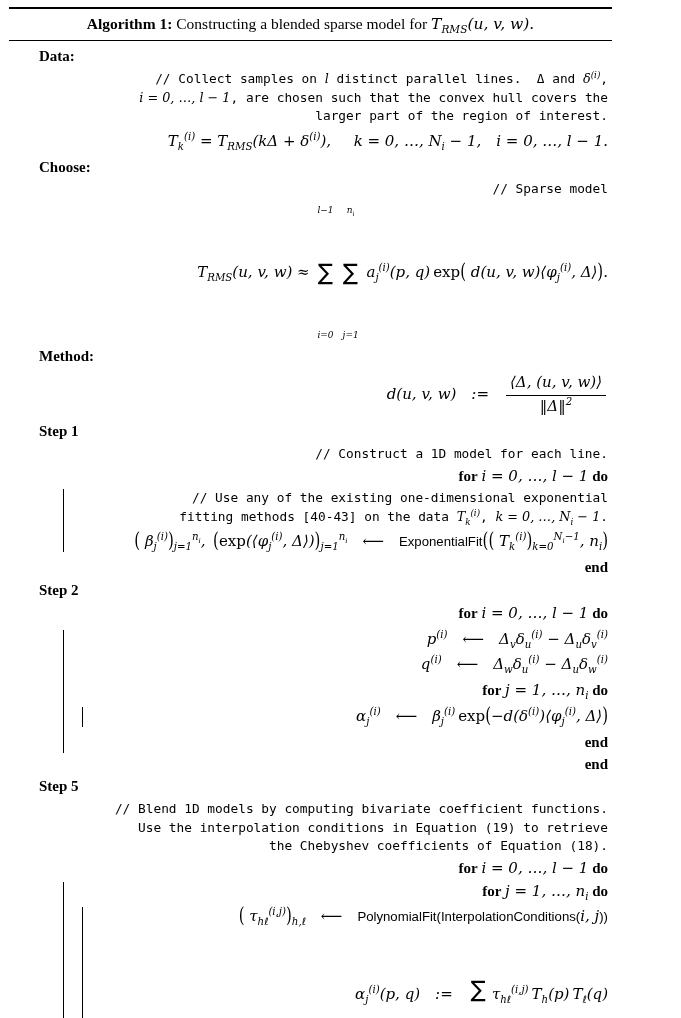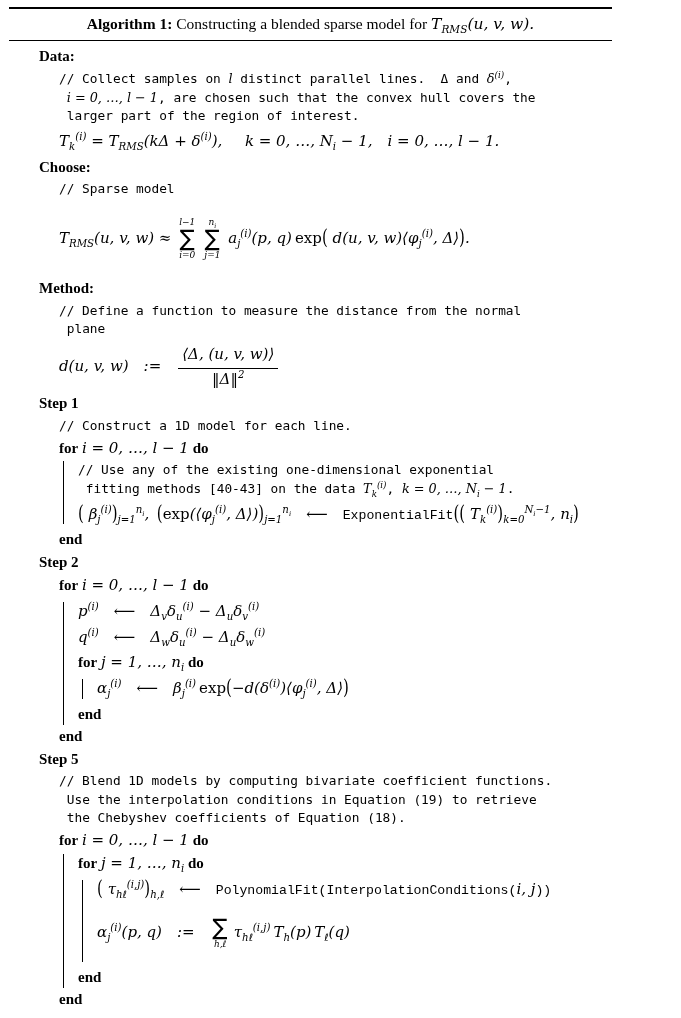--- a/index.html
+++ b/index.html
@@ -5,35 +5,35 @@
   * { box-sizing: border-box; }
   html, body { margin: 0; padding: 0; background: #ffffff; color: #000000; }
   body { width: 681px; font-family: "Liberation Serif", "DejaVu Serif", serif; font-size: 15px; line-height: 1.32; }
   .page { width: 621px; min-height: 1018px; padding: 7px 9px 6px 9px; display: flex; flex-direction: column; }
   .rule { border: 0; border-top: 2.2px solid #000; }
   .rule.thin { border-top-width: 1.1px; }
   .title { text-align: center; padding: 5px 6px 6px 6px; font-size: 15.5px; }
   .kw { font-weight: bold; }
   .algo-body { flex: 1; padding: 3px 4px 8px 30px; }
   .head { margin-top: 3px; }
-  .indent { padding-left: 20px; }
+  .indent { padding-left: 20px; text-align: right; }
   .comment { font-family: "DejaVu Sans Mono", monospace; font-size: 12.8px; line-height: 1.45; white-space: pre-wrap; margin: 3px 0 2px 0; }
   .math, .eq { font-family: "DejaVu Serif", "DejaVu Sans", serif; font-style: italic; }
   .eq { margin: 6px 0 6px 0; }
   .forline { margin: 3px 0 1px 0; }
   .endline { margin: 1px 0 2px 0; }
   .loopbody { border-left: 1.1px solid #000; margin-left: 4px; padding-left: 14px; }
   sub, sup { font-size: 0.68em; line-height: 0; }
-  .tt { font-family: Liberation Mono, monospace; font-style: normal; font-size: 0.88em; }
+  .tt { font-family: Liberation Sans, sans-serif; font-style: normal; font-size: 0.88em; }
   .rm { font-style: normal; }
   .mi { font-family: "DejaVu Serif", serif; font-style: italic; }
   .frac { display: inline-flex; flex-direction: column; align-items: center; vertical-align: middle; margin: 0 2px; line-height: 1.25; }
   .frac .num { border-bottom: 1.1px solid #000; padding: 0 4px 4px 4px; }
   .frac .den { padding: 1px 4px 0 4px; }
-  .sum { display: inline-flex; flex-direction: column; align-items: center; vertical-align: middle; margin: 12px 3px; line-height: 1; font-style: italic; }
+  .sum { display: inline-flex; flex-direction: column; align-items: center; vertical-align: middle; margin: 0 3px; line-height: 1; font-style: italic; gap: 46px; }
   .sum .sig { font-style: normal; font-size: 1.5em; line-height: 0.95; font-family: "DejaVu Sans", sans-serif; }
   .sum .lim { font-size: 0.6em; line-height: 1.25; }
   .bp { display: inline-block; transform: scaleY(1.32); font-style: normal; }
 </style>
 </head>
 <body>
 
 <div class="page">
   <div class="rule"></div>
 
@@ -64,22 +64,20 @@
             <span class="lim">i=0</span>
           </span> <span class="sum">
             <span class="lim">n<sub>i</sub></span>
             <span class="sig">∑</span>
             <span class="lim">j=1</span>
           </span> a<sub>j</sub><sup>(i)</sup>(p, q) <span class="rm">exp</span><span class="bp">(</span> d(u, v, w)⟨φ<sub>j</sub><sup>(i)</sup>, Δ⟩<span class="bp">)</span>.</div>
     </div>
 
     <div class="kw head">Method:</div>
     <div class="indent">
-      <div class="comment">// Define a function to measure the distance from the normal
- plane</div>
       <div class="eq">d(u, v, w) := <span class="frac">
             <span class="num">⟨Δ, (u, v, w)⟩</span>
             <span class="den">‖Δ‖<sup>2</sup></span>
           </span></div>
     </div>
 
     <div class="kw head">Step 1</div>
     <div class="indent">
       <div class="comment">// Construct a 1D model for each line.</div>
       <div class="forline">

